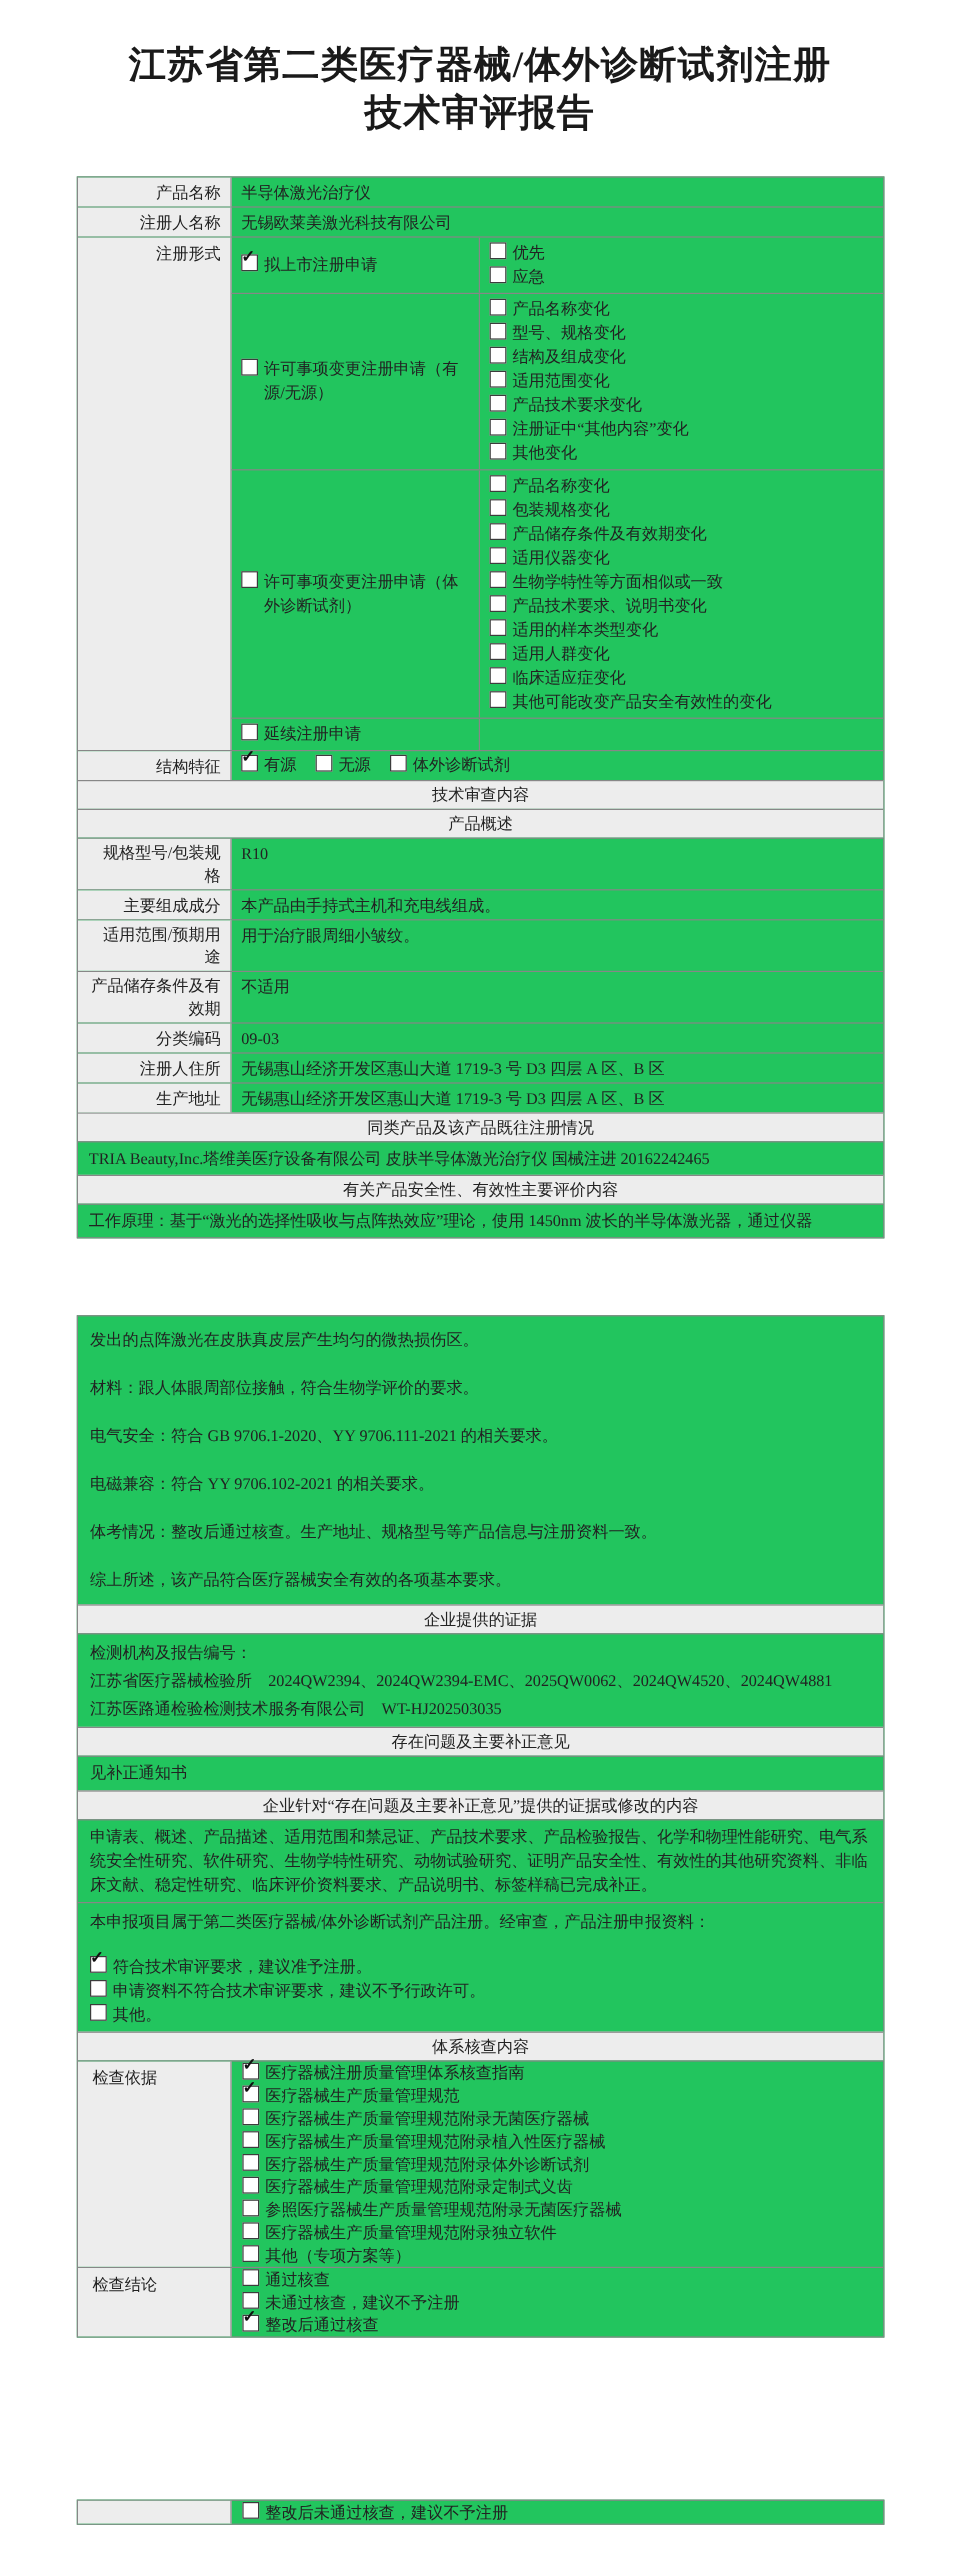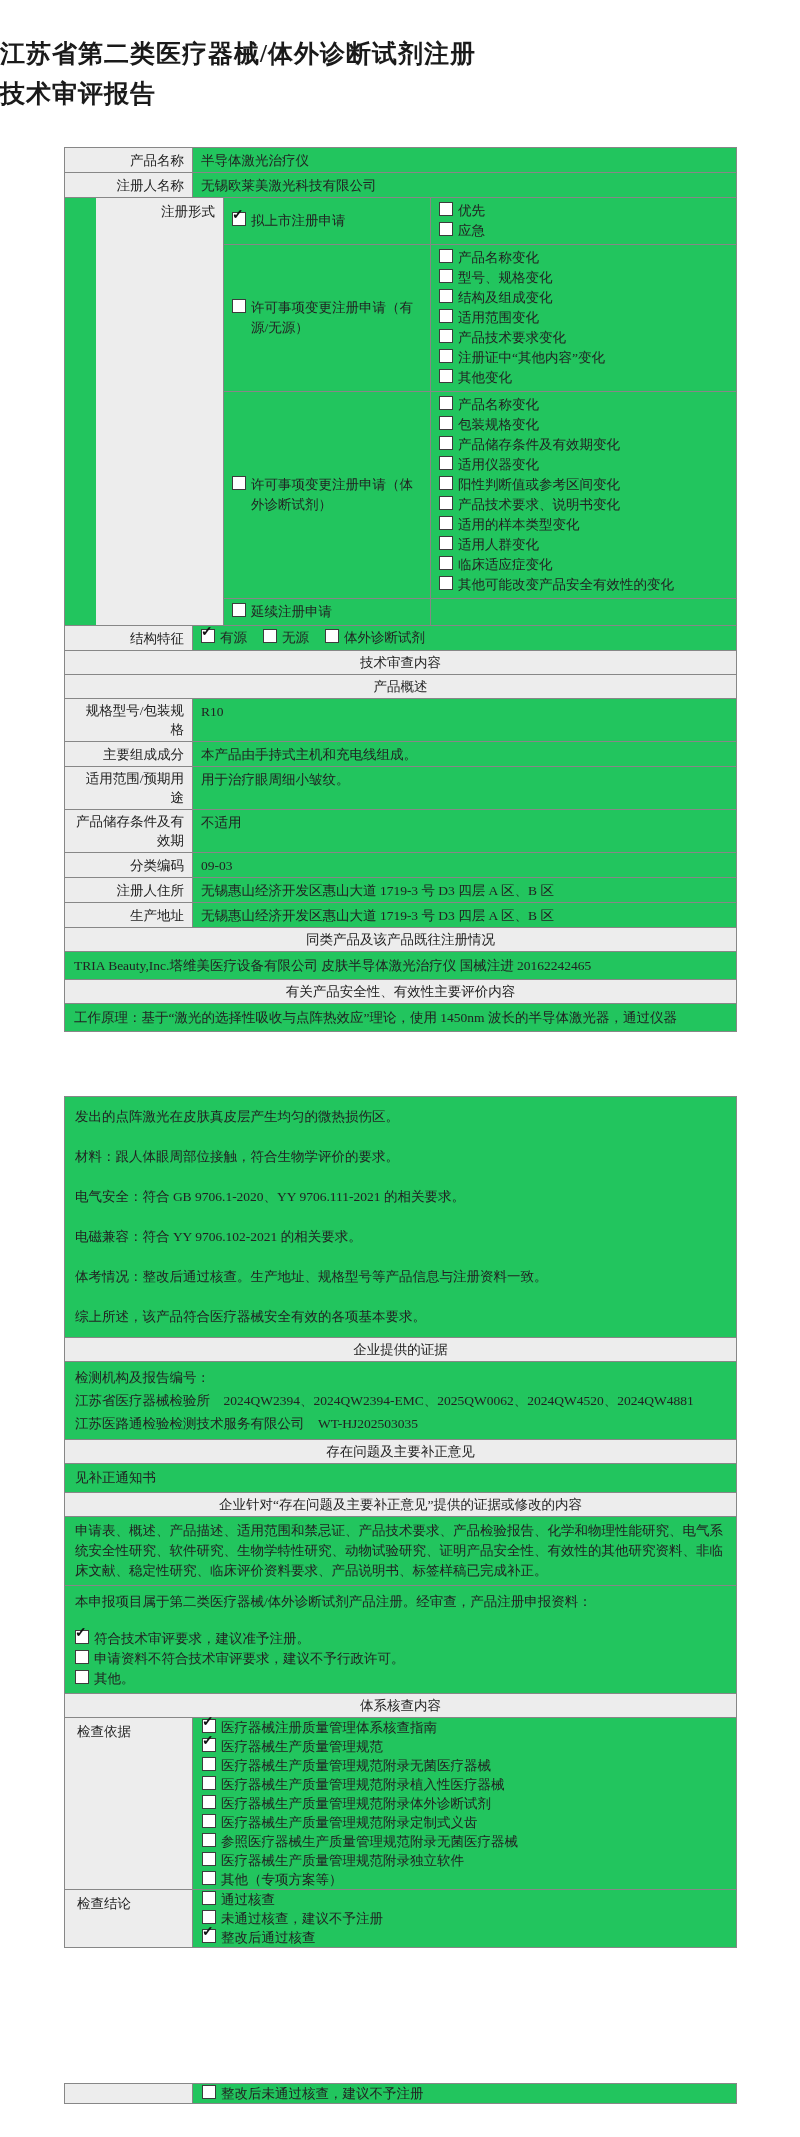--- a/index.html
+++ b/index.html
@@ -1,29 +1,29 @@
 <!DOCTYPE html>
 <html style="--label-bg: #ededed; --border: #878787; --text: #222222; --page-bg: #ffffff;"><head>
 <meta charset="utf-8">
 <style>
   html,body{margin:0;padding:0;background:#fff;}
   .page{position:relative;width:800px;height:2137px;background:var(--page-bg,#fff);
         font-family:"Liberation Serif","DejaVu Serif",serif;color:var(--text,#222);
         font-size:13.5px;overflow:hidden;}
-  .title{position:absolute;top:34px;left:0;right:0;
-         font-size:25px;font-weight:bold;line-height:40px;letter-spacing:1px;color:#1a1a1a;}
+  .title{position:absolute;top:34px;left:0;right:0;text-align:center;
+         font-size:31px;font-weight:bold;line-height:40px;letter-spacing:1px;color:#1a1a1a;}
   .tbl{position:absolute;left:64px;width:673px;border:1px solid var(--border,#878787);
        box-sizing:border-box;background:#22c55e;}
   .row{display:flex;border-top:1px solid var(--border,#878787);}
   .tbl > .row:first-child, .tbl > .cell:first-child, .tbl > .head:first-child{border-top:none;}
   .lbl{flex:0 0 128px;width:128px;background:var(--label-bg,#ededed);
        border-right:1px solid var(--border,#878787);display:flex;align-items:center;
        justify-content:flex-end;text-align:right;padding:2px 8px;box-sizing:border-box;
        line-height:19px;}
-  .lbl.top{align-items:flex-start;padding-top:4px;margin-left:31px;}
+  .lbl.top{align-items:flex-start;padding-top:4px;}
   .lbl.lt{justify-content:flex-start;text-align:left;align-items:flex-start;padding-top:4px;padding-left:12px;}
   .val{flex:1;padding:2px 8px;display:flex;align-items:flex-start;box-sizing:border-box;
        min-height:24px;line-height:19px;flex-wrap:wrap;}
   .val.topv{align-items:flex-start;padding-top:3px;}
   .head{background:var(--label-bg,#ededed);text-align:center;padding:3px 6px;
         line-height:17px;border-top:1px solid var(--border,#878787);}
   .fullrow{padding:4px 9px;line-height:19px;border-top:1px solid var(--border,#878787);}
   .gcol{flex:1;display:flex;flex-direction:column;}
   .subrow{display:flex;border-top:1px solid var(--border,#878787);}
   .gcol > .subrow:first-child{border-top:none;font-family:Liberation Serif, serif;}
@@ -92,21 +92,21 @@
           </div>
           <div class="subrow">
             <div class="subleft">
               <div class="cbline"><span class="cb"></span><span class="cbtx">许可事项变更注册申请（体外诊断试剂）</span></div>
             </div>
             <div class="subright">
               <div class="cbline"><span class="cb"></span><span class="cbtx">产品名称变化</span></div>
               <div class="cbline"><span class="cb"></span><span class="cbtx">包装规格变化</span></div>
               <div class="cbline"><span class="cb"></span><span class="cbtx">产品储存条件及有效期变化</span></div>
               <div class="cbline"><span class="cb"></span><span class="cbtx">适用仪器变化</span></div>
-              <div class="cbline"><span class="cb"></span><span class="cbtx">阳性判断值或参考区间变化</span></div>
+              <div class="cbline"><span class="cb"></span><span class="cbtx">生物学特性等方面相似或一致</span></div>
               <div class="cbline"><span class="cb"></span><span class="cbtx">产品技术要求、说明书变化</span></div>
               <div class="cbline"><span class="cb"></span><span class="cbtx">适用的样本类型变化</span></div>
               <div class="cbline"><span class="cb"></span><span class="cbtx">适用人群变化</span></div>
               <div class="cbline"><span class="cb"></span><span class="cbtx">临床适应症变化</span></div>
               <div class="cbline"><span class="cb"></span><span class="cbtx">其他可能改变产品安全有效性的变化</span></div>
             </div>
           </div>
           <div class="subrow">
             <div class="subleft">
               <div class="cbline"><span class="cb"></span><span class="cbtx">延续注册申请</span></div>

